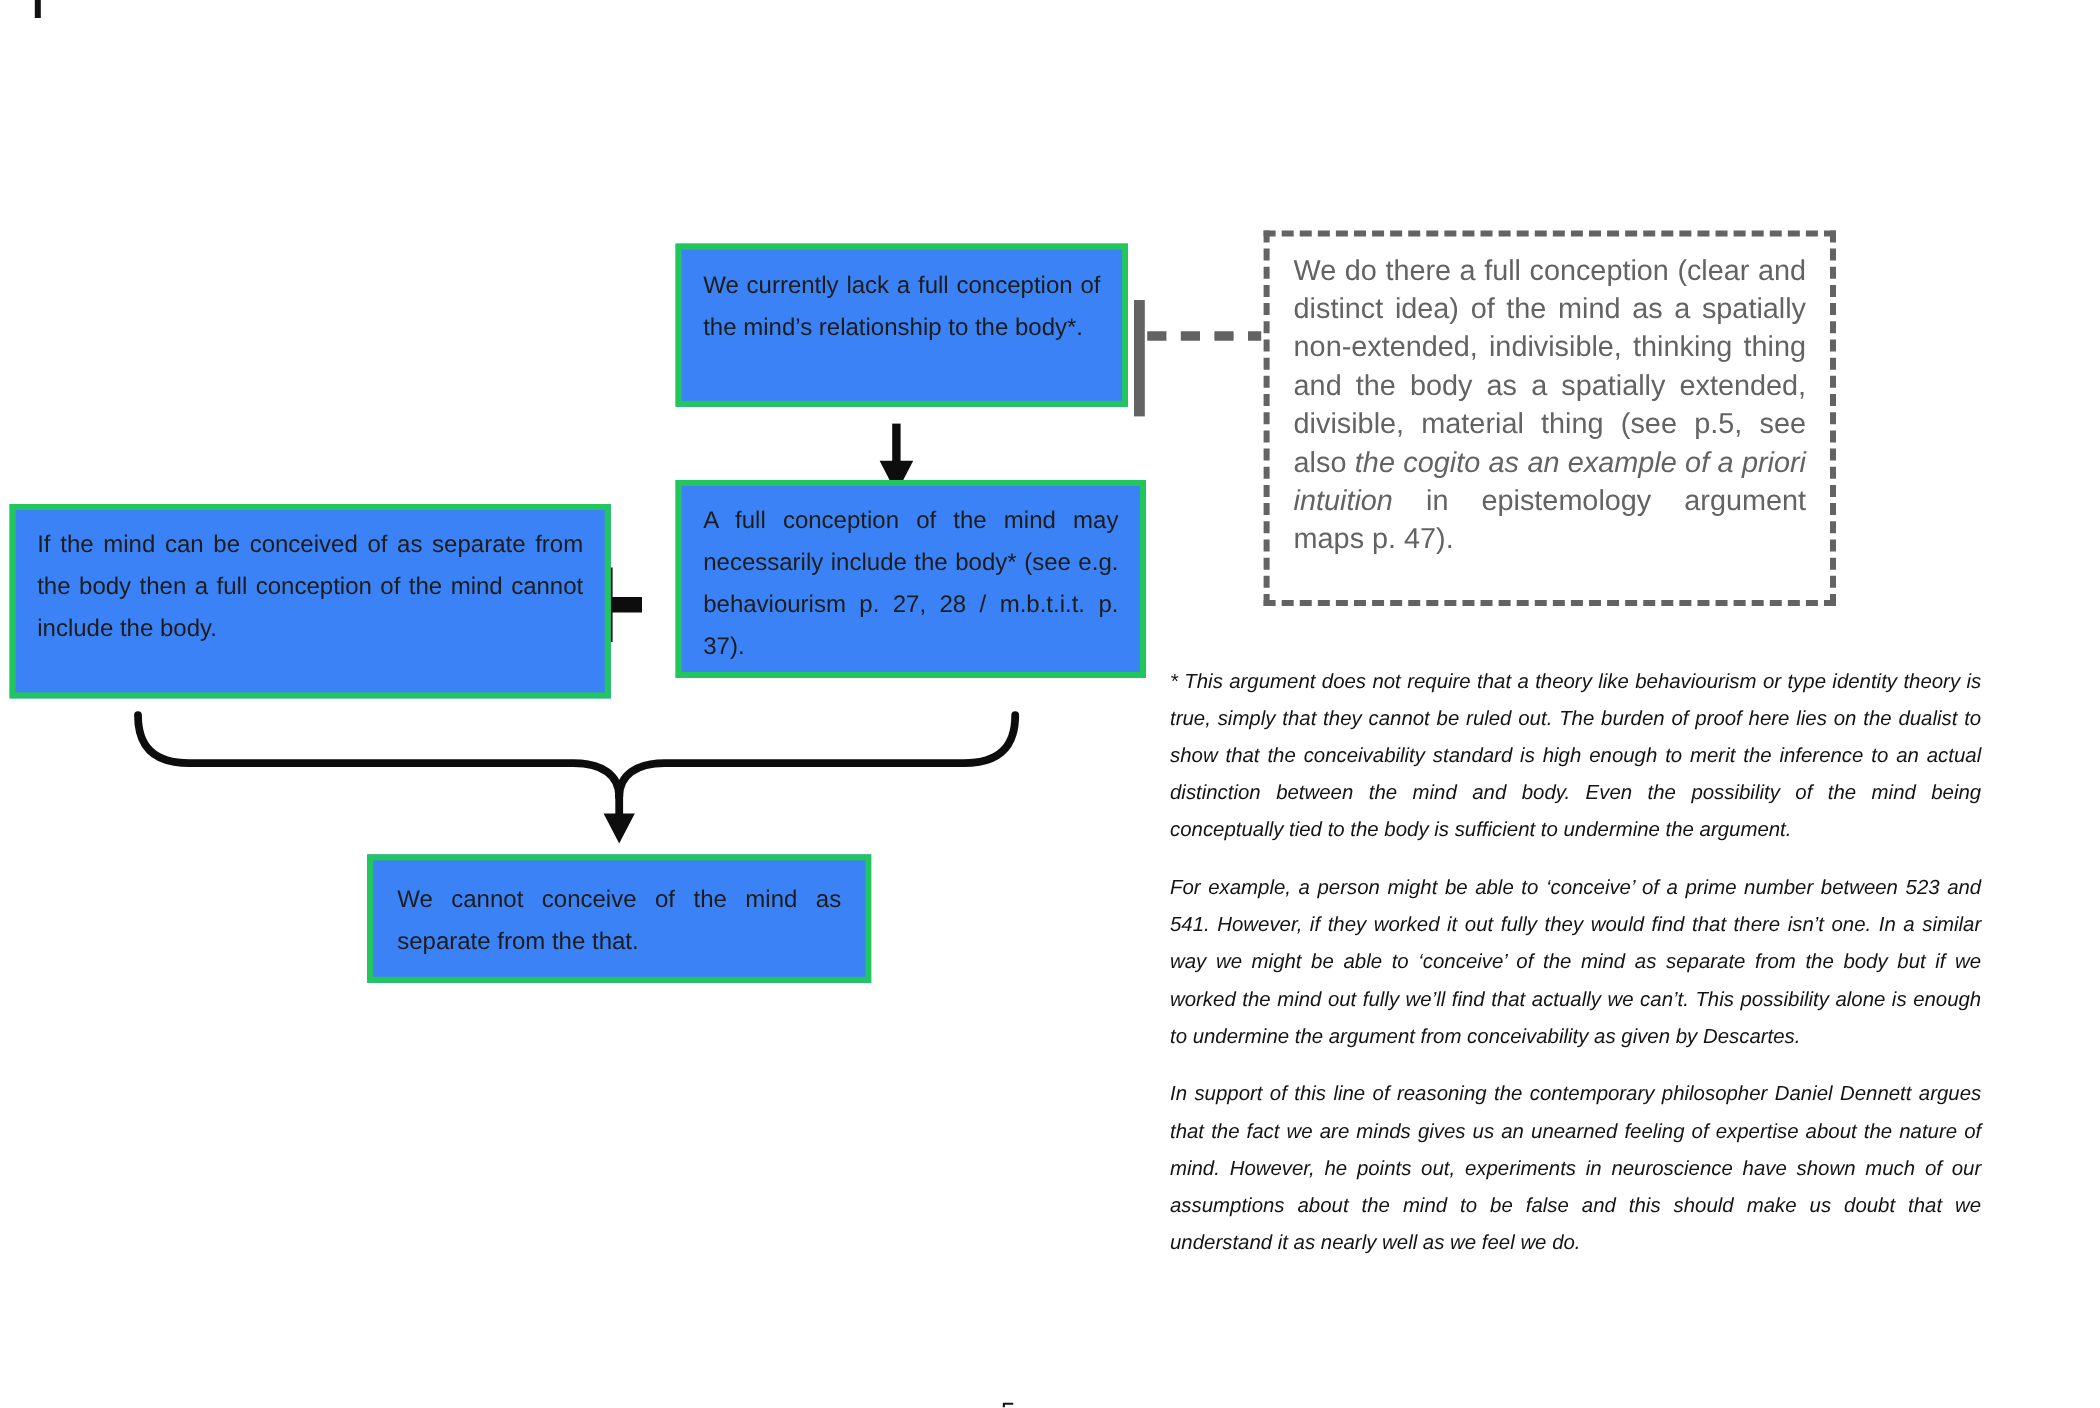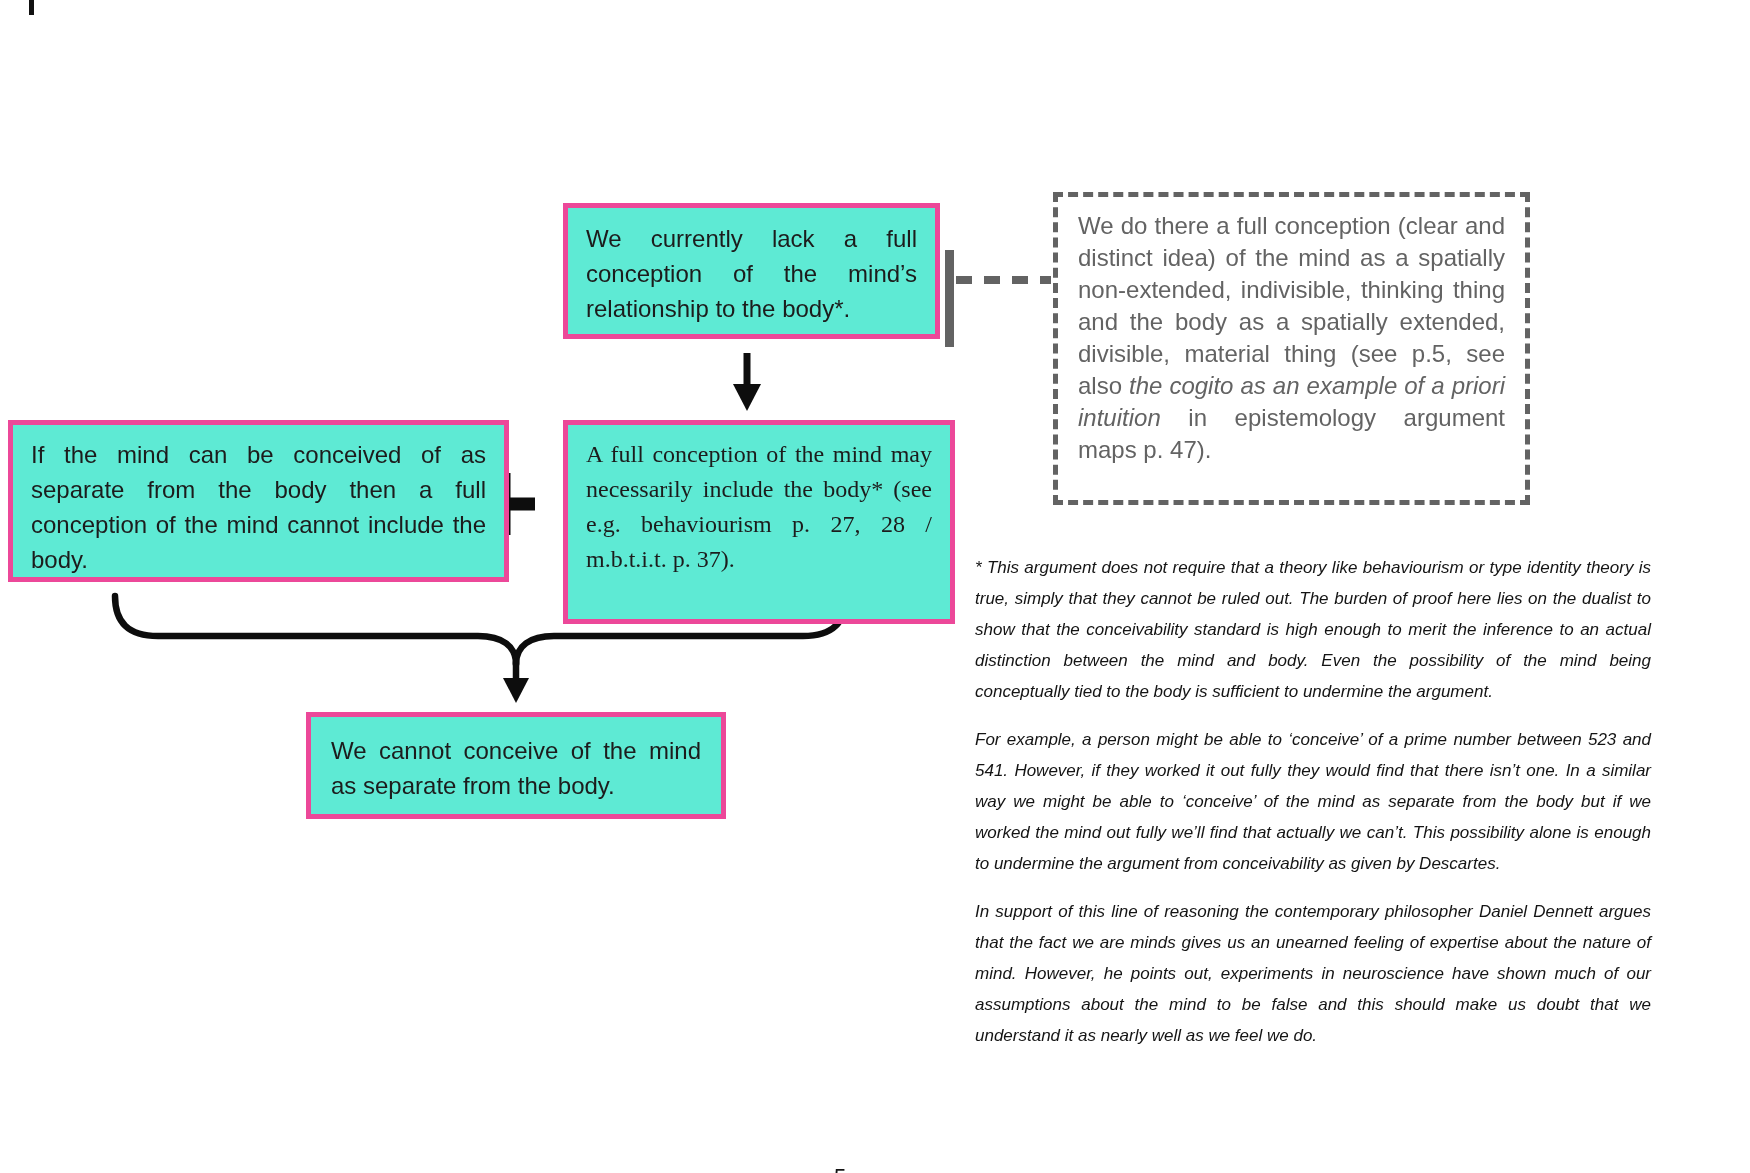--- a/index.html
+++ b/index.html
@@ -11,28 +11,28 @@
     font-family:"Liberation Sans", sans-serif;
     color:#1c1c1c;
   }
   .title{
     position:absolute;left:56px;top:50px;
     font-size:33px;letter-spacing:.2px;color:#161616;
     white-space:nowrap;
   }
   .argbox{
     position:absolute;box-sizing:border-box;
-    border:5px solid #ec4899;background:#5eead4;
-    font-size:24px;line-height:35px;
+    border:5px solid #22c55e;background:#3b82f6;
+    font-size:20px;line-height:35px;
     text-align:justify;color:#1c1c1c;
     padding:13px 18px;
   }
   .box-top   {left:563px;top:203px;width:377px;height:136px;}
   .box-left  {left:8px; top:420px;width:501px;height:162px;padding:12px 18px;}
-  .box-right {left:563px;top:420px;width:392px;height:204px;padding:12px 18px;font-family:Liberation Serif, serif;}
+  .box-right {left:563px;top:400px;width:392px;height:165px;padding:12px 18px;}
   .box-concl {left:306px;top:712px;width:420px;height:107px;padding:16px 20px;}
   .objbox{
     position:absolute;box-sizing:border-box;
     left:1053px;top:192px;width:477px;height:313px;
     border:5px dashed #636363;background:#ffffff;
     color:#636363;font-size:24px;line-height:32px;
     text-align:justify;padding:13px 20px;
   }
   .objbox .it{font-style:italic;}
   .notes{
@@ -87,21 +87,21 @@
   <div class="argbox box-top">We currently lack a full conception of the mind’s relationship to the body*.</div>
 
   <div class="argbox box-left">If the mind can be conceived of as separate from the body then a full conception of the mind cannot include the body.</div>
 
   <div class="argbox box-right">A full conception of the mind may necessarily include the body* (see e.g. behaviourism p. 27, 28 / m.b.t.i.t. p. 37).</div>
 
   <div class="objbox">
     <span>We do there a full conception (clear and distinct idea) of the mind as a spatially non-extended, indivisible, thinking thing and the body as a spatially extended, divisible, material thing (see p.5, see also </span><span class="it">the cogito as an example of a priori intuition</span><span> in epistemology argument maps p. 47).</span>
   </div>
 
-  <div class="argbox box-concl">We cannot conceive of the mind as separate from the body.</div>
+  <div class="argbox box-concl">We cannot conceive of the mind as separate from the that.</div>
 
   <div class="notes">
     <p>* This argument does not require that a theory like behaviourism or type identity theory is true, simply that they cannot be ruled out. The burden of proof here lies on the dualist to show that the conceivability standard is high enough to merit the inference to an actual distinction between the mind and body. Even the possibility of the mind being conceptually tied to the body is sufficient to undermine the argument.</p>
     <p>For example, a person might be able to ‘conceive’ of a prime number between 523 and 541. However, if they worked it out fully they would find that there isn’t one. In a similar way we might be able to ‘conceive’ of the mind as separate from the body but if we worked the mind out fully we’ll find that actually we can’t. This possibility alone is enough to undermine the argument from conceivability as given by Descartes.</p>
     <p>In support of this line of reasoning the contemporary philosopher Daniel Dennett argues that the fact we are minds gives us an unearned feeling of expertise about the nature of mind. However, he points out, experiments in neuroscience have shown much of our assumptions about the mind to be false and this should make us doubt that we understand it as nearly well as we feel we do.</p>
   </div>
 
   <div class="pageno">5</div>
 
 </div>

